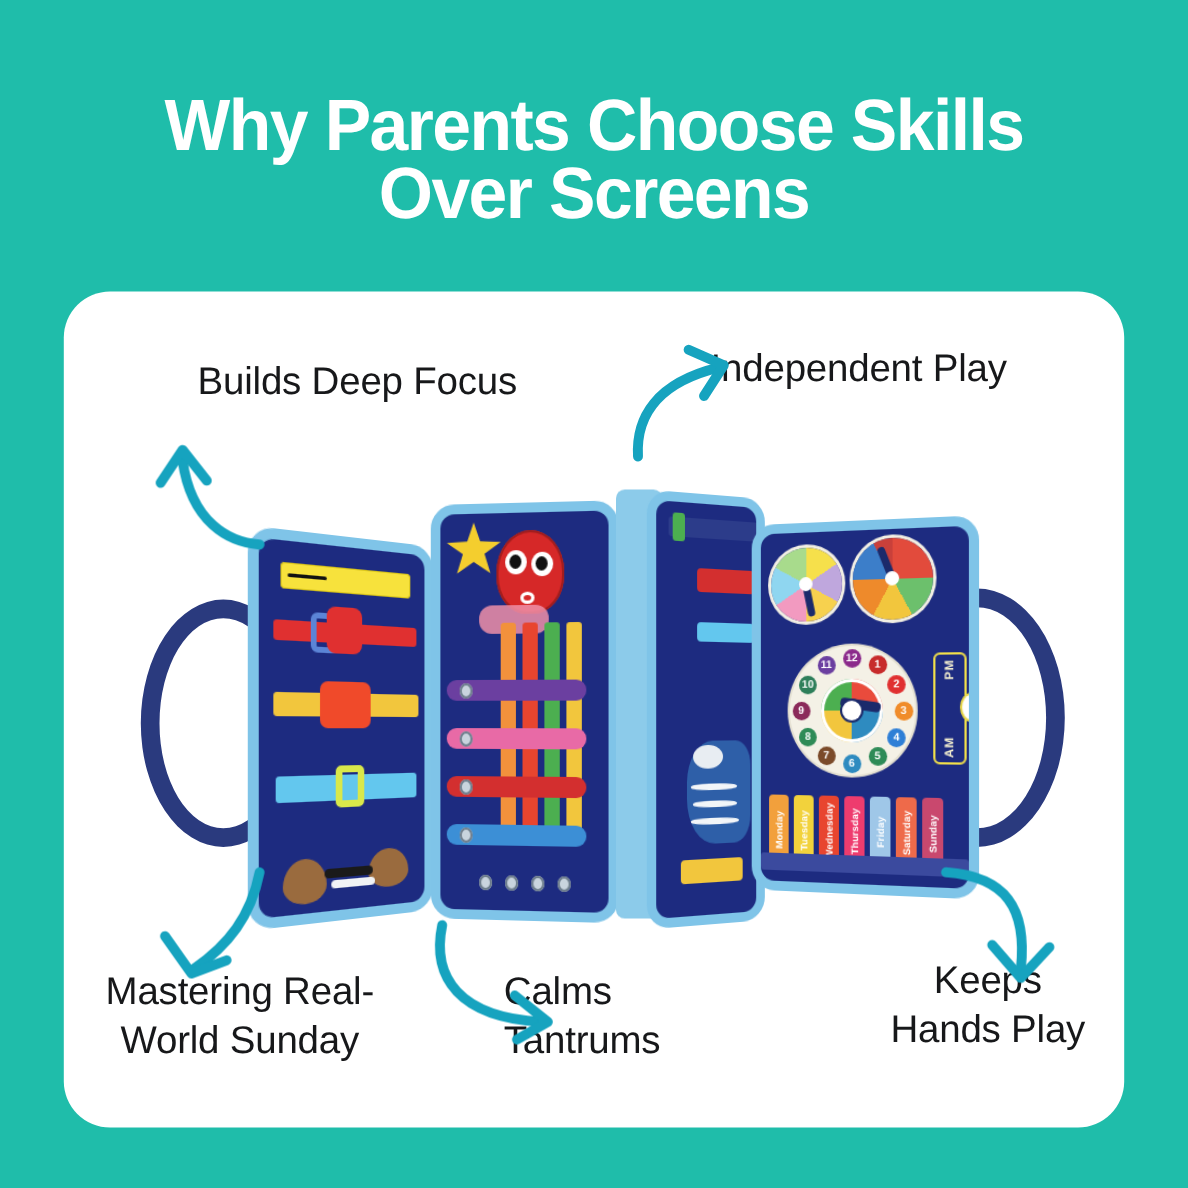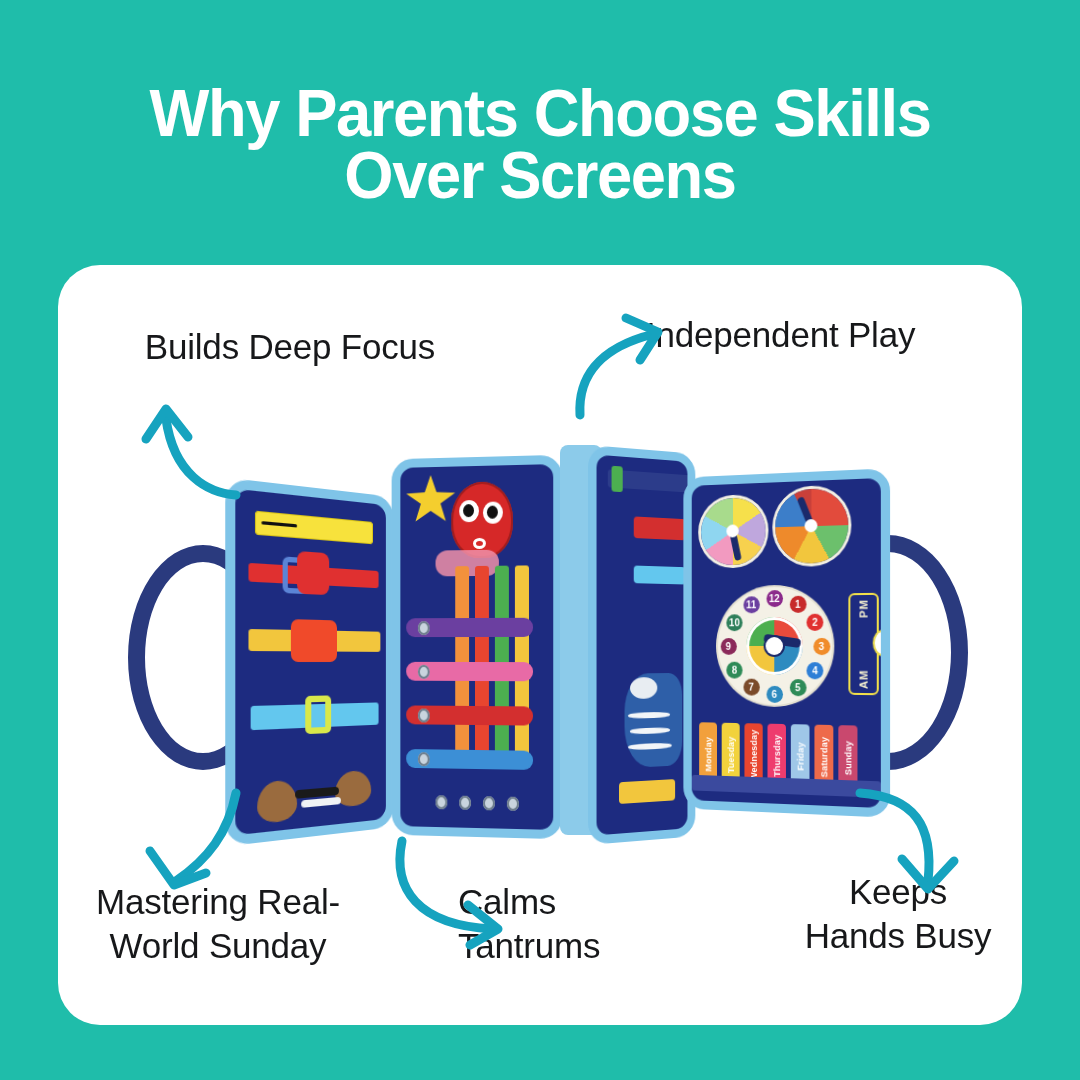--- a/index.html
+++ b/index.html
@@ -45,21 +45,21 @@
   
   .callout {
     position: absolute;
     color: #17181A;
     font-size: 35px;
     line-height: 44px;
     font-weight: 400;
     letter-spacing: -0.2px;
     white-space: pre-line;
   }
-  #lbl-focus        { left: 52px;  top: 60px;  width: 360px; text-align: center; }
+  #lbl-focus        { left: 52px;  top: 60px;  width: 360px; text-align: right; }
   #lbl-independent  { left: 588px; top: 48px;  width: 360px; text-align: left; }
   #lbl-mastering    { left: 10px;  top: 615px; width: 300px; text-align: center; }
   #lbl-calms        { left: 400px; top: 615px; width: 230px; text-align: left; }
   #lbl-keeps        { left: 700px; top: 605px; width: 280px; text-align: center; }
 
   
   .arrow { position: absolute; }
   #arw-focus       { left: 78px;  top: 118px; }
   #arw-independent { left: 510px; top: 45px;  }
   #arw-mastering   { left: 70px;  top: 520px; }
@@ -373,21 +373,21 @@
 
   </div>
 
   <div class="callout" id="lbl-focus">Builds Deep Focus</div>
   <div class="callout" id="lbl-independent">Independent Play</div>
   <div class="callout" id="lbl-mastering">Mastering Real-
 World Sunday</div>
   <div class="callout" id="lbl-calms">Calms
 Tantrums</div>
   <div class="callout" id="lbl-keeps">Keeps
-Hands Busy</div>
+Hands Play</div>
 
   <svg class="arrow" id="arw-focus" width="110" height="120" viewBox="0 0 110 120">
     <path d="M100 112 C 72 110, 38 92, 30 36" fill="none" stroke="#16A3BF" stroke-width="9" stroke-linecap="round"></path>
     <path d="M10 56 L30 26 L52 54" fill="none" stroke="#16A3BF" stroke-width="9" stroke-linecap="round" stroke-linejoin="round"></path>
   </svg>
 
   <svg class="arrow" id="arw-independent" width="110" height="110" viewBox="0 0 110 110">
     <path d="M12 105 C 10 70, 28 38, 86 24" fill="none" stroke="#16A3BF" stroke-width="9" stroke-linecap="round"></path>
     <path d="M58 8 L90 22 L72 50" fill="none" stroke="#16A3BF" stroke-width="9" stroke-linecap="round" stroke-linejoin="round"></path>
   </svg>

